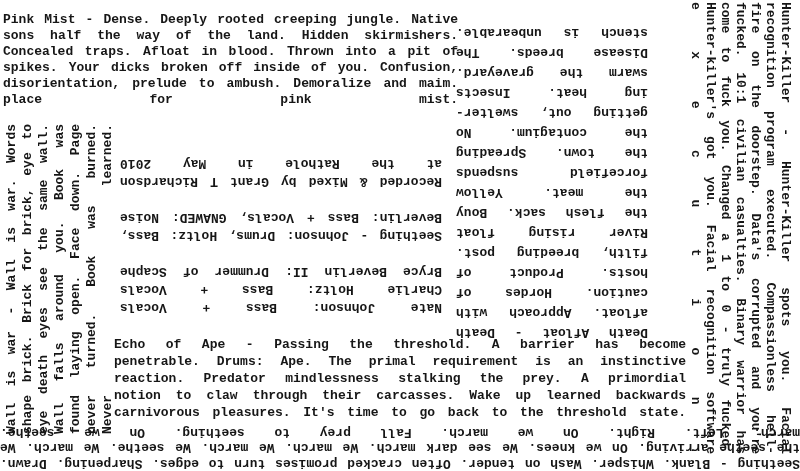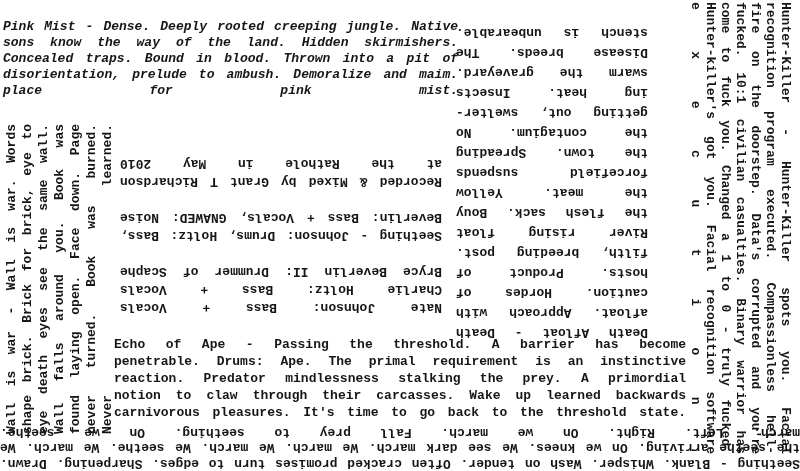--- a/index.html
+++ b/index.html
@@ -12,21 +12,21 @@
     font-size:13px;
   }
   .block{position:absolute;}
   .jline{
     text-align:justify;
     text-align-last:justify;
     -moz-text-align-last:justify;
     min-height:1em;
   }
   
-  #pink-mist{left:3px;top:19px;width:455px;line-height:16px;font-style:italic;}
+  #pink-mist{left:3px;top:12px;width:455px;line-height:16px;}
   #pink-mist .jline{min-height:16px;}
   #echo-of-ape{left:114px;top:336px;width:572px;line-height:17px;}
   #echo-of-ape .jline{min-height:17px;}
   
   #wall-outer{left:4px;top:124px;width:112px;height:310px;}
   #wall-inner{
     width:310px;height:112px;line-height:16px;
     transform:rotate(-90deg) translateX(-310px);
     transform-origin:top left;
   }
@@ -46,22 +46,23 @@
   #death-afloat{left:456px;top:22px;width:192px;height:320px;line-height:20px;}
   #death-afloat .jline{min-height:20px;}
   #seething-lyrics{left:0px;top:424px;width:800px;height:47px;line-height:15.5px;}
   #seething-lyrics .jline{min-height:15.5px;}
 </style>
 </head>
 <body style="--paper: #ffffff; --ink: #161616;">
 
 <div id="pink-mist" class="block">
     <div class="jline">Pink Mist - Dense. Deeply rooted creeping jungle. Native</div>
-    <div class="jline">sons know the way of the land. Hidden skirmishers.</div>
-    <div class="jline">Concealed traps. Bound in blood. Thrown into a pit of</div>
+    <div class="jline">sons half the way of the land. Hidden skirmishers.</div>
+    <div class="jline">Concealed traps. Afloat in blood. Thrown into a pit of</div>
+    <div class="jline">spikes. Your dicks broken off inside of you. Confusion,</div>
     <div class="jline">disorientation, prelude to ambush. Demoralize and maim.</div>
     <div class="jline">place for pink mist.</div>
   </div>
 
 <div id="wall-outer" class="block">
   <div id="wall-inner">
       <div class="jline">Wall is war - Wall is war. Words</div>
       <div class="jline">shape brick. Brick for brick, eye to</div>
       <div class="jline">eye death eyes see the same wall.</div>
       <div class="jline">Wall falls around you. Book was</div>

